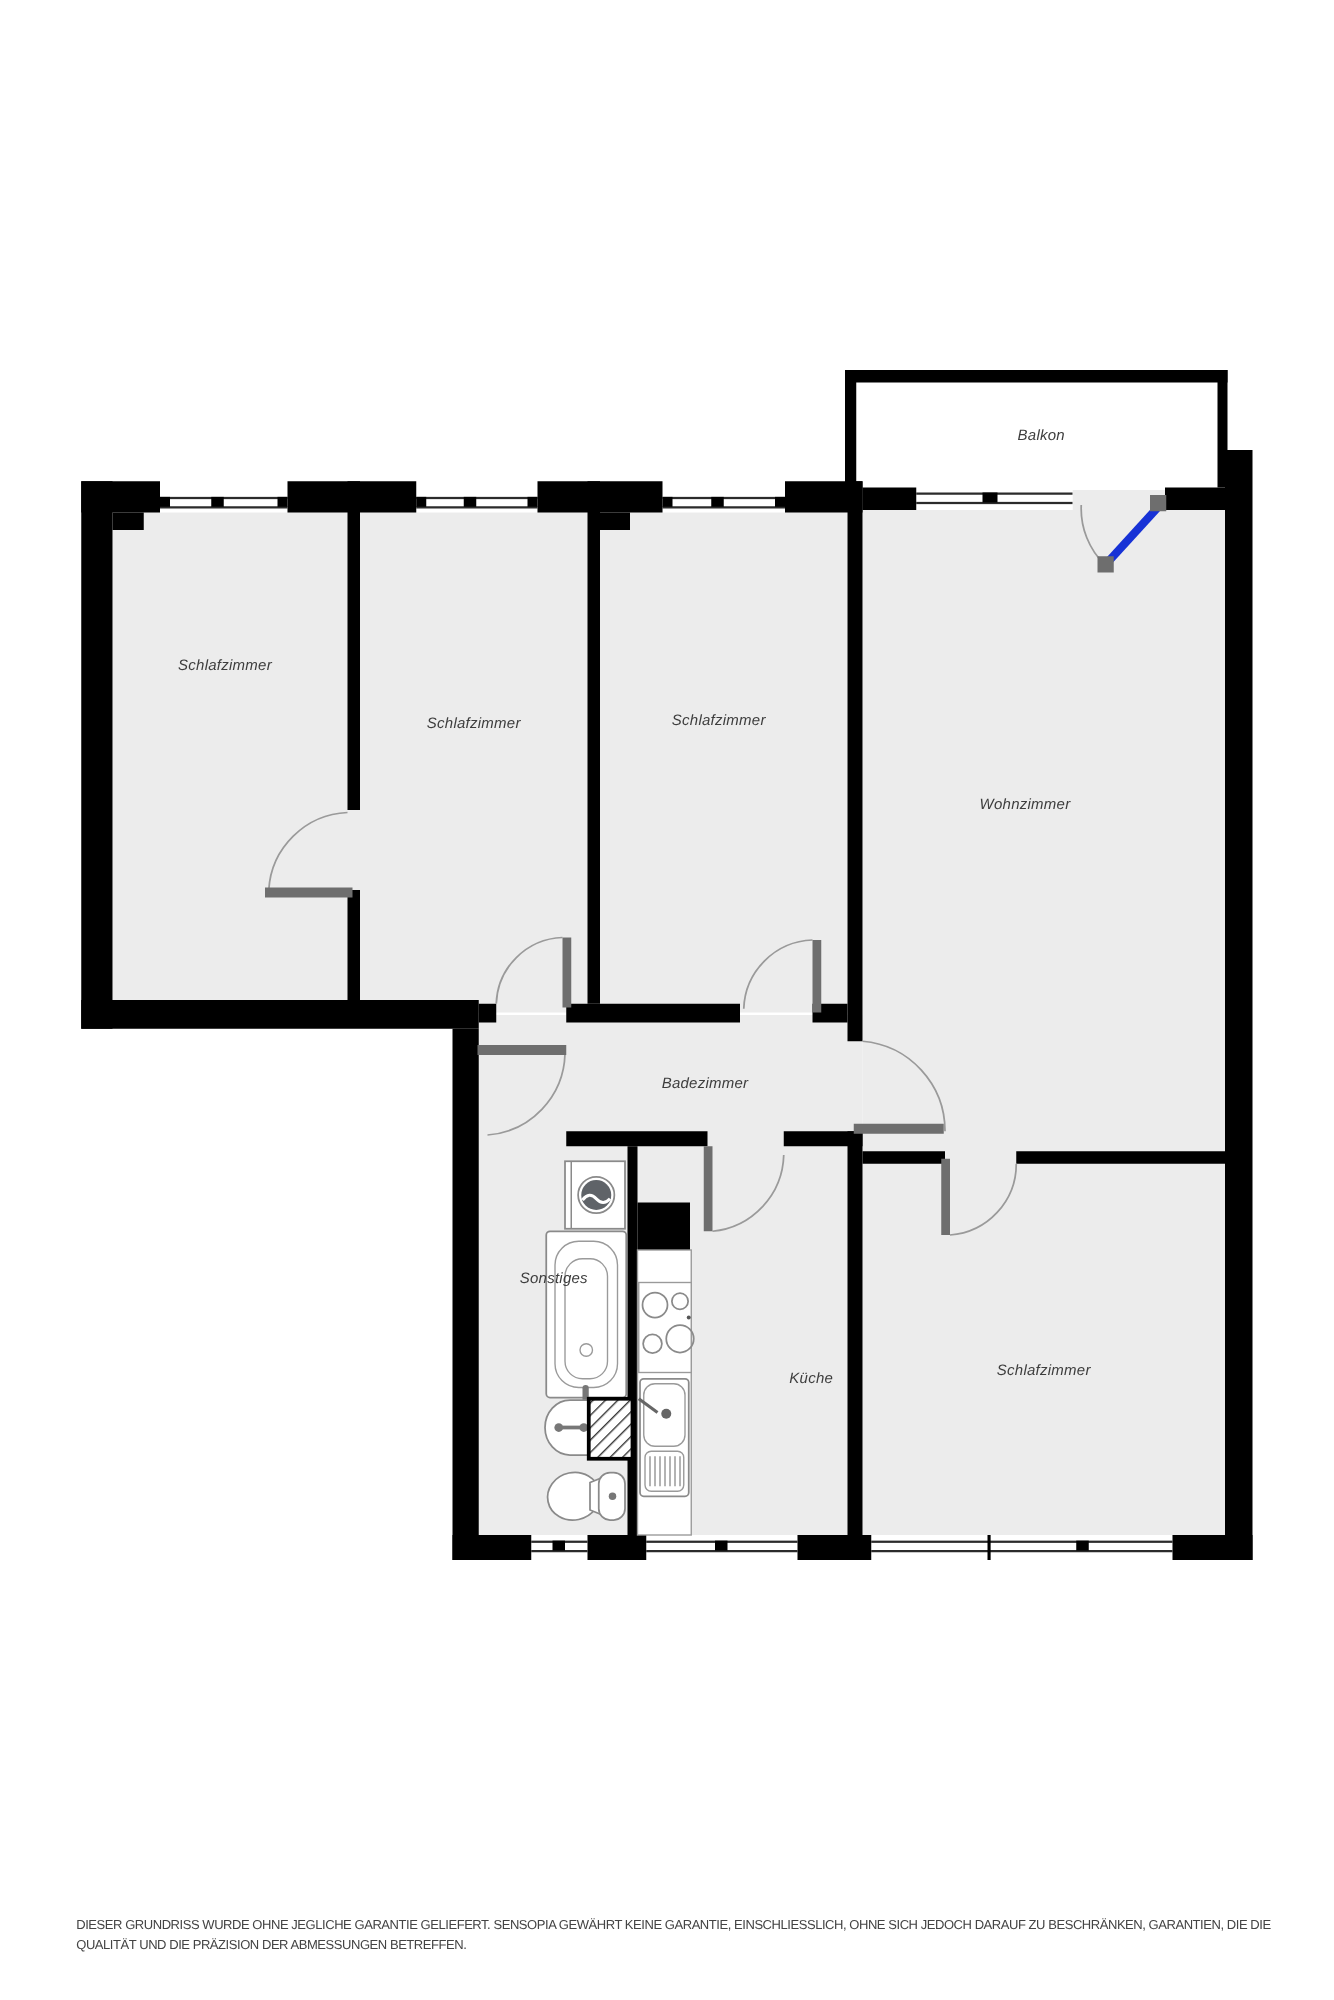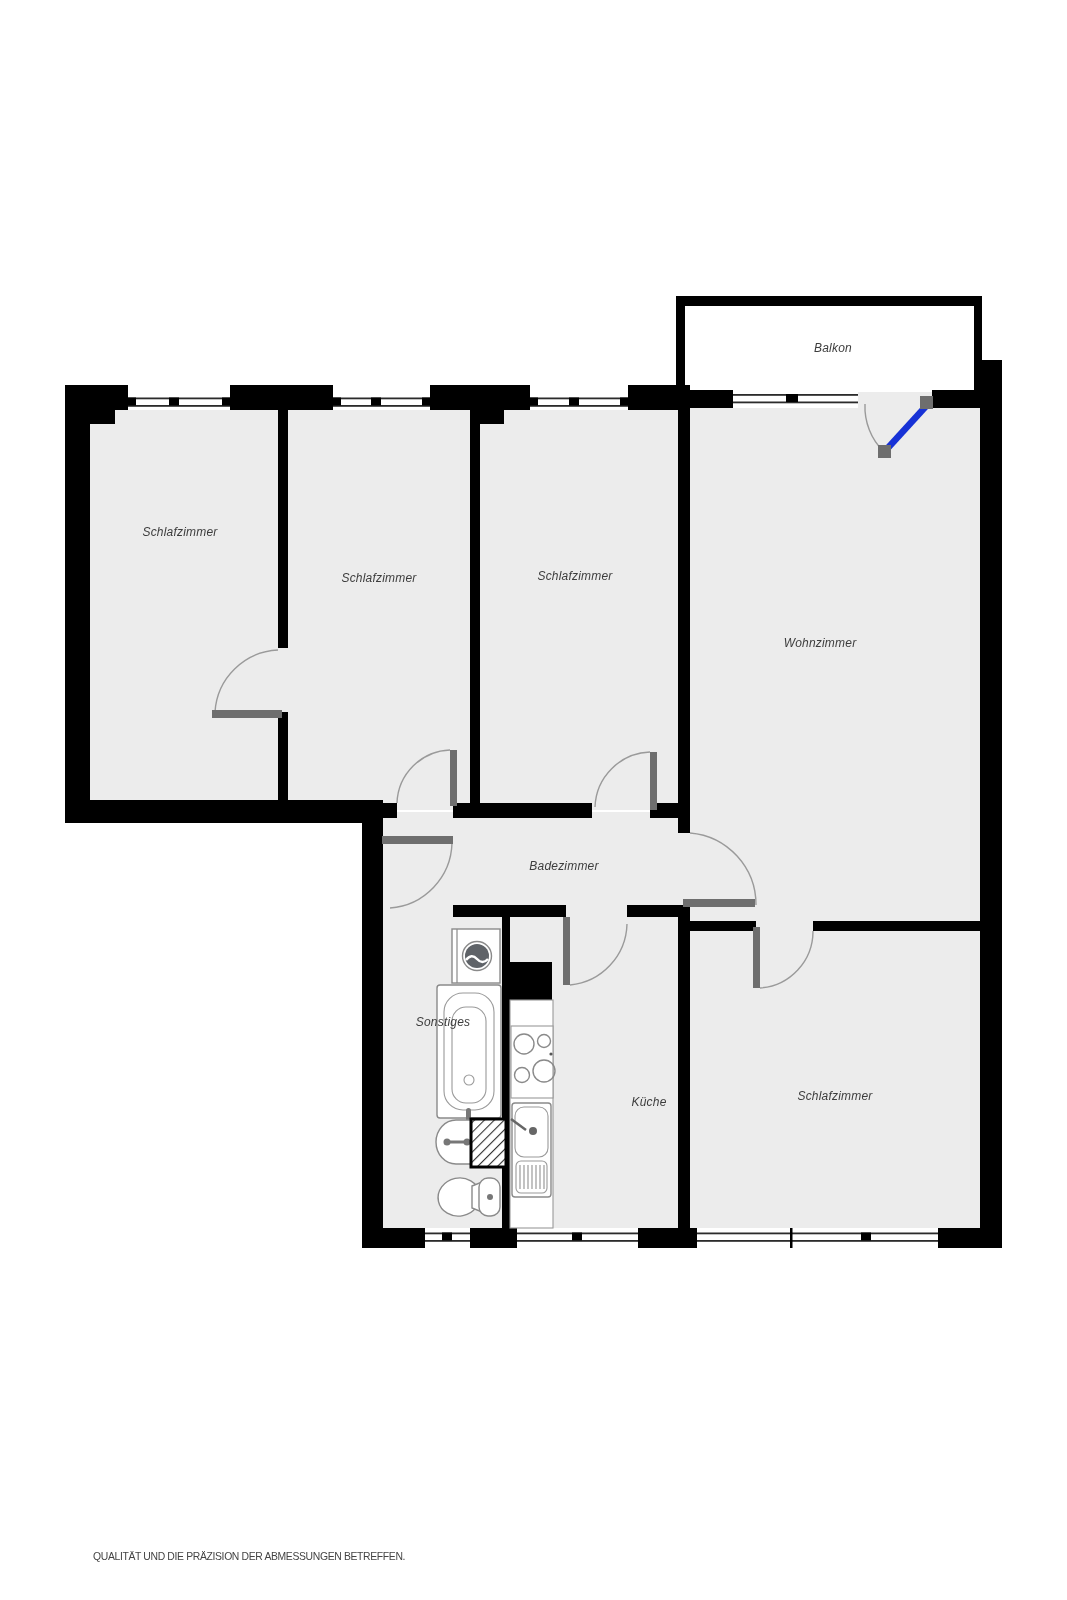--- a/index.html
+++ b/index.html
@@ -227,15 +227,16 @@
   <div class="room-label" style="left:180px;top:532px;">Schlafzimmer</div>
   <div class="room-label" style="left:379px;top:578px;">Schlafzimmer</div>
   <div class="room-label" style="left:575px;top:576px;">Schlafzimmer</div>
   <div class="room-label" style="left:820px;top:643px;">Wohnzimmer</div>
   <div class="room-label" style="left:833px;top:348px;">Balkon</div>
   <div class="room-label" style="left:564px;top:866px;">Badezimmer</div>
   <div class="room-label" style="left:443px;top:1022px;">Sonstiges</div>
   <div class="room-label" style="left:649px;top:1102px;">Küche</div>
   <div class="room-label" style="left:835px;top:1096px;">Schlafzimmer</div>
 
-  <div class="disclaimer" style="top:1549px;margin-left:32px;">QUALITÄT UND DIE PRÄZISION DER ABMESSUNGEN BETREFFEN.</div>
+  <div class="disclaimer" style="top:1533px;">DIESER GRUNDRISS WURDE OHNE JEGLICHE GARANTIE GELIEFERT. SENSOPIA GEWÄHRT KEINE GARANTIE, EINSCHLIESSLICH, OHNE SICH JEDOCH DARAUF ZU BESCHRÄNKEN, GARANTIEN, DIE DIE</div>
+  <div class="disclaimer" style="top:1549px;">QUALITÄT UND DIE PRÄZISION DER ABMESSUNGEN BETREFFEN.</div>
 
 </div>
 
 </body></html>

